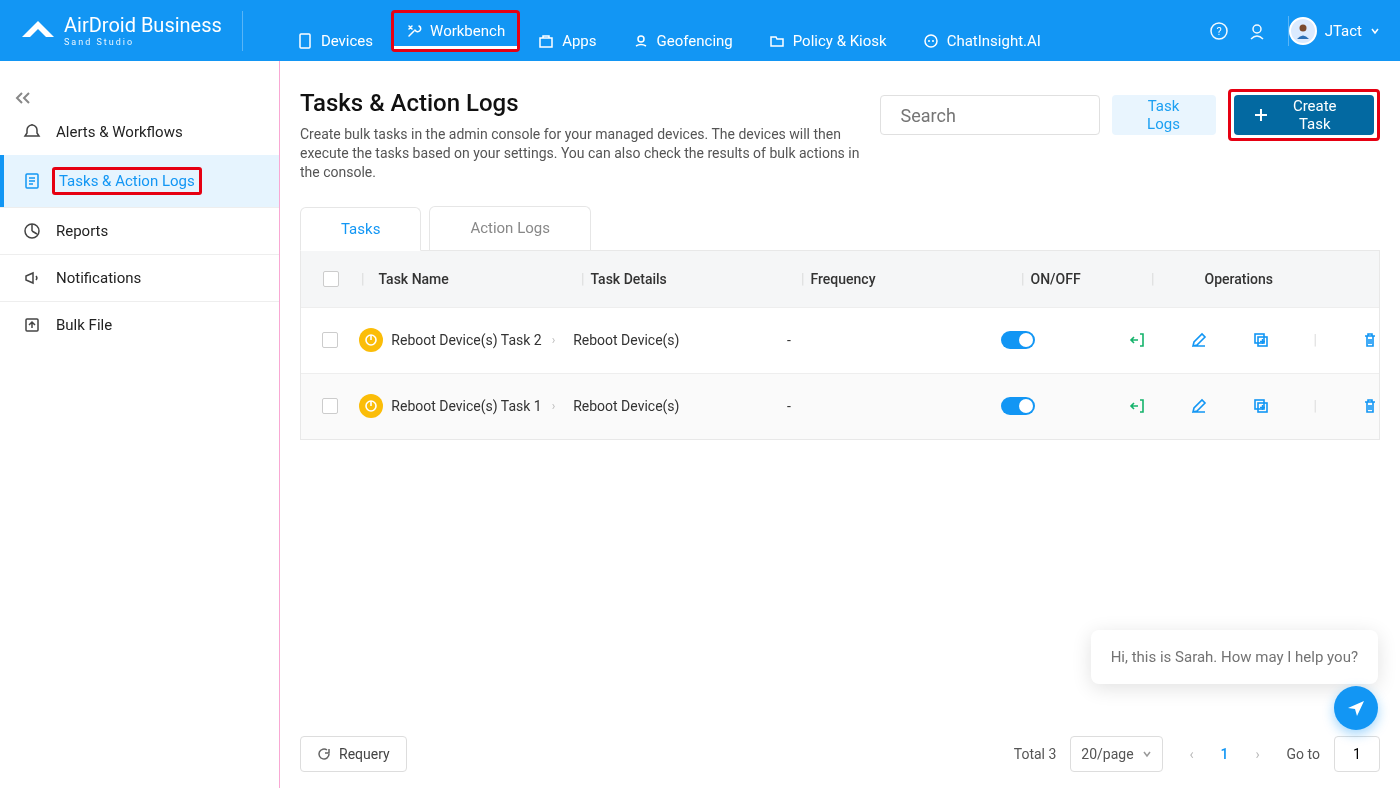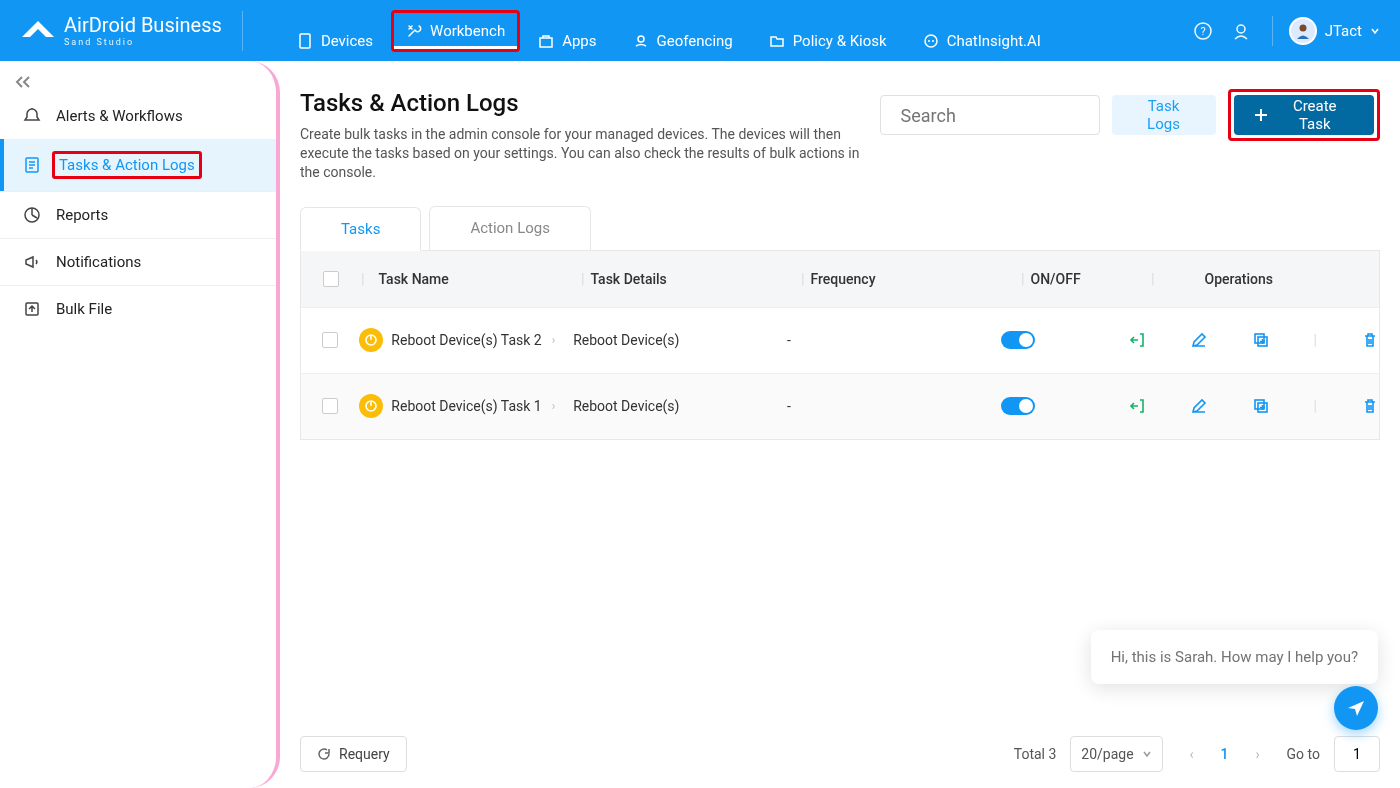--- a/index.html
+++ b/index.html
@@ -8,24 +8,24 @@
   .logo-area { display:flex; align-items:center; margin-right:36px; padding-right:20px; border-right:1px solid rgba(255,255,255,0.3); height:40px;}
   .logo-text { font-size: 20px; line-height:1; }
   .logo-sub { font-size: 9px; letter-spacing: 2px; opacity: .9; margin-top:2px; }
   .nav { display: flex; height: 100%; margin-top: 20px; }
   .nav-item { display: flex; align-items: center; padding: 0 18px; font-size: 15px; cursor: pointer; position: relative; color: #fff; gap:8px; }
   .nav-item.active::after { content:""; position:absolute; bottom:0; left:0; right:0; height:3px; background:#fff;}
   .nav-red { border:3px solid #e60012; border-radius:4px; height:42px; padding:0 12px; }
   .header-right { margin-left:auto; display:flex; align-items:center; gap:16px; }
   .header-icon { width:22px; height:22px; display:flex; align-items:center; justify-content:center; cursor:pointer; opacity:.95;}
   .avatar { width:28px; height:28px; border-radius:50%; background:#dbeafe; display:flex; align-items:center; justify-content:center; border:2px solid #fff;}
-  .user-drop { display:flex; align-items:center; gap:8px; font-size:15px; cursor:pointer; padding-left:16px; border-left:1px solid rgba(255,255,255,.3); height:30px; margin-left:4px;}
+  .user-drop { display:flex; align-items:center; gap:8px; font-size:15px; cursor:pointer; border-left:1px solid rgba(255,255,255,.3); height:30px; margin-left:4px;}
   
   .layout { display:flex; height: calc(788px - 61px); }
-  .sidebar { width: 280px; border-right: 4px solid #f9a8d4; padding-top: 10px; border-radius: 31px; }
+  .sidebar { width: 280px; border-right: 1px solid #f9a8d4; padding-top: 26px; }
   .collapse-btn { text-align:right; padding:4px 14px; cursor:pointer; color:#888;}
   .side-item { display:flex; align-items:center; gap:14px; padding: 14px 22px; color:#222; font-size:15px; cursor:pointer; border-bottom: none;}
   .side-item.active { background:#e6f4fe; color:#1296f4; position:relative;}
   .side-item.active::before { content:""; position:absolute; left:0; top:0; bottom:0; width:4px; background:#1296f4;}
   .side-item .si-icon { width:20px; display:flex; justify-content:center; color:#444;}
   .side-item.active .si-icon{ color:#1296f4;}
   .side-label-box { display:inline-block; }
   .side-red { border:3px solid #e60012; border-radius:3px; padding:2px 4px; margin:-2px -4px;}
   .sidebar-divider { border-top:1px solid #eee; margin: 0;}
   

